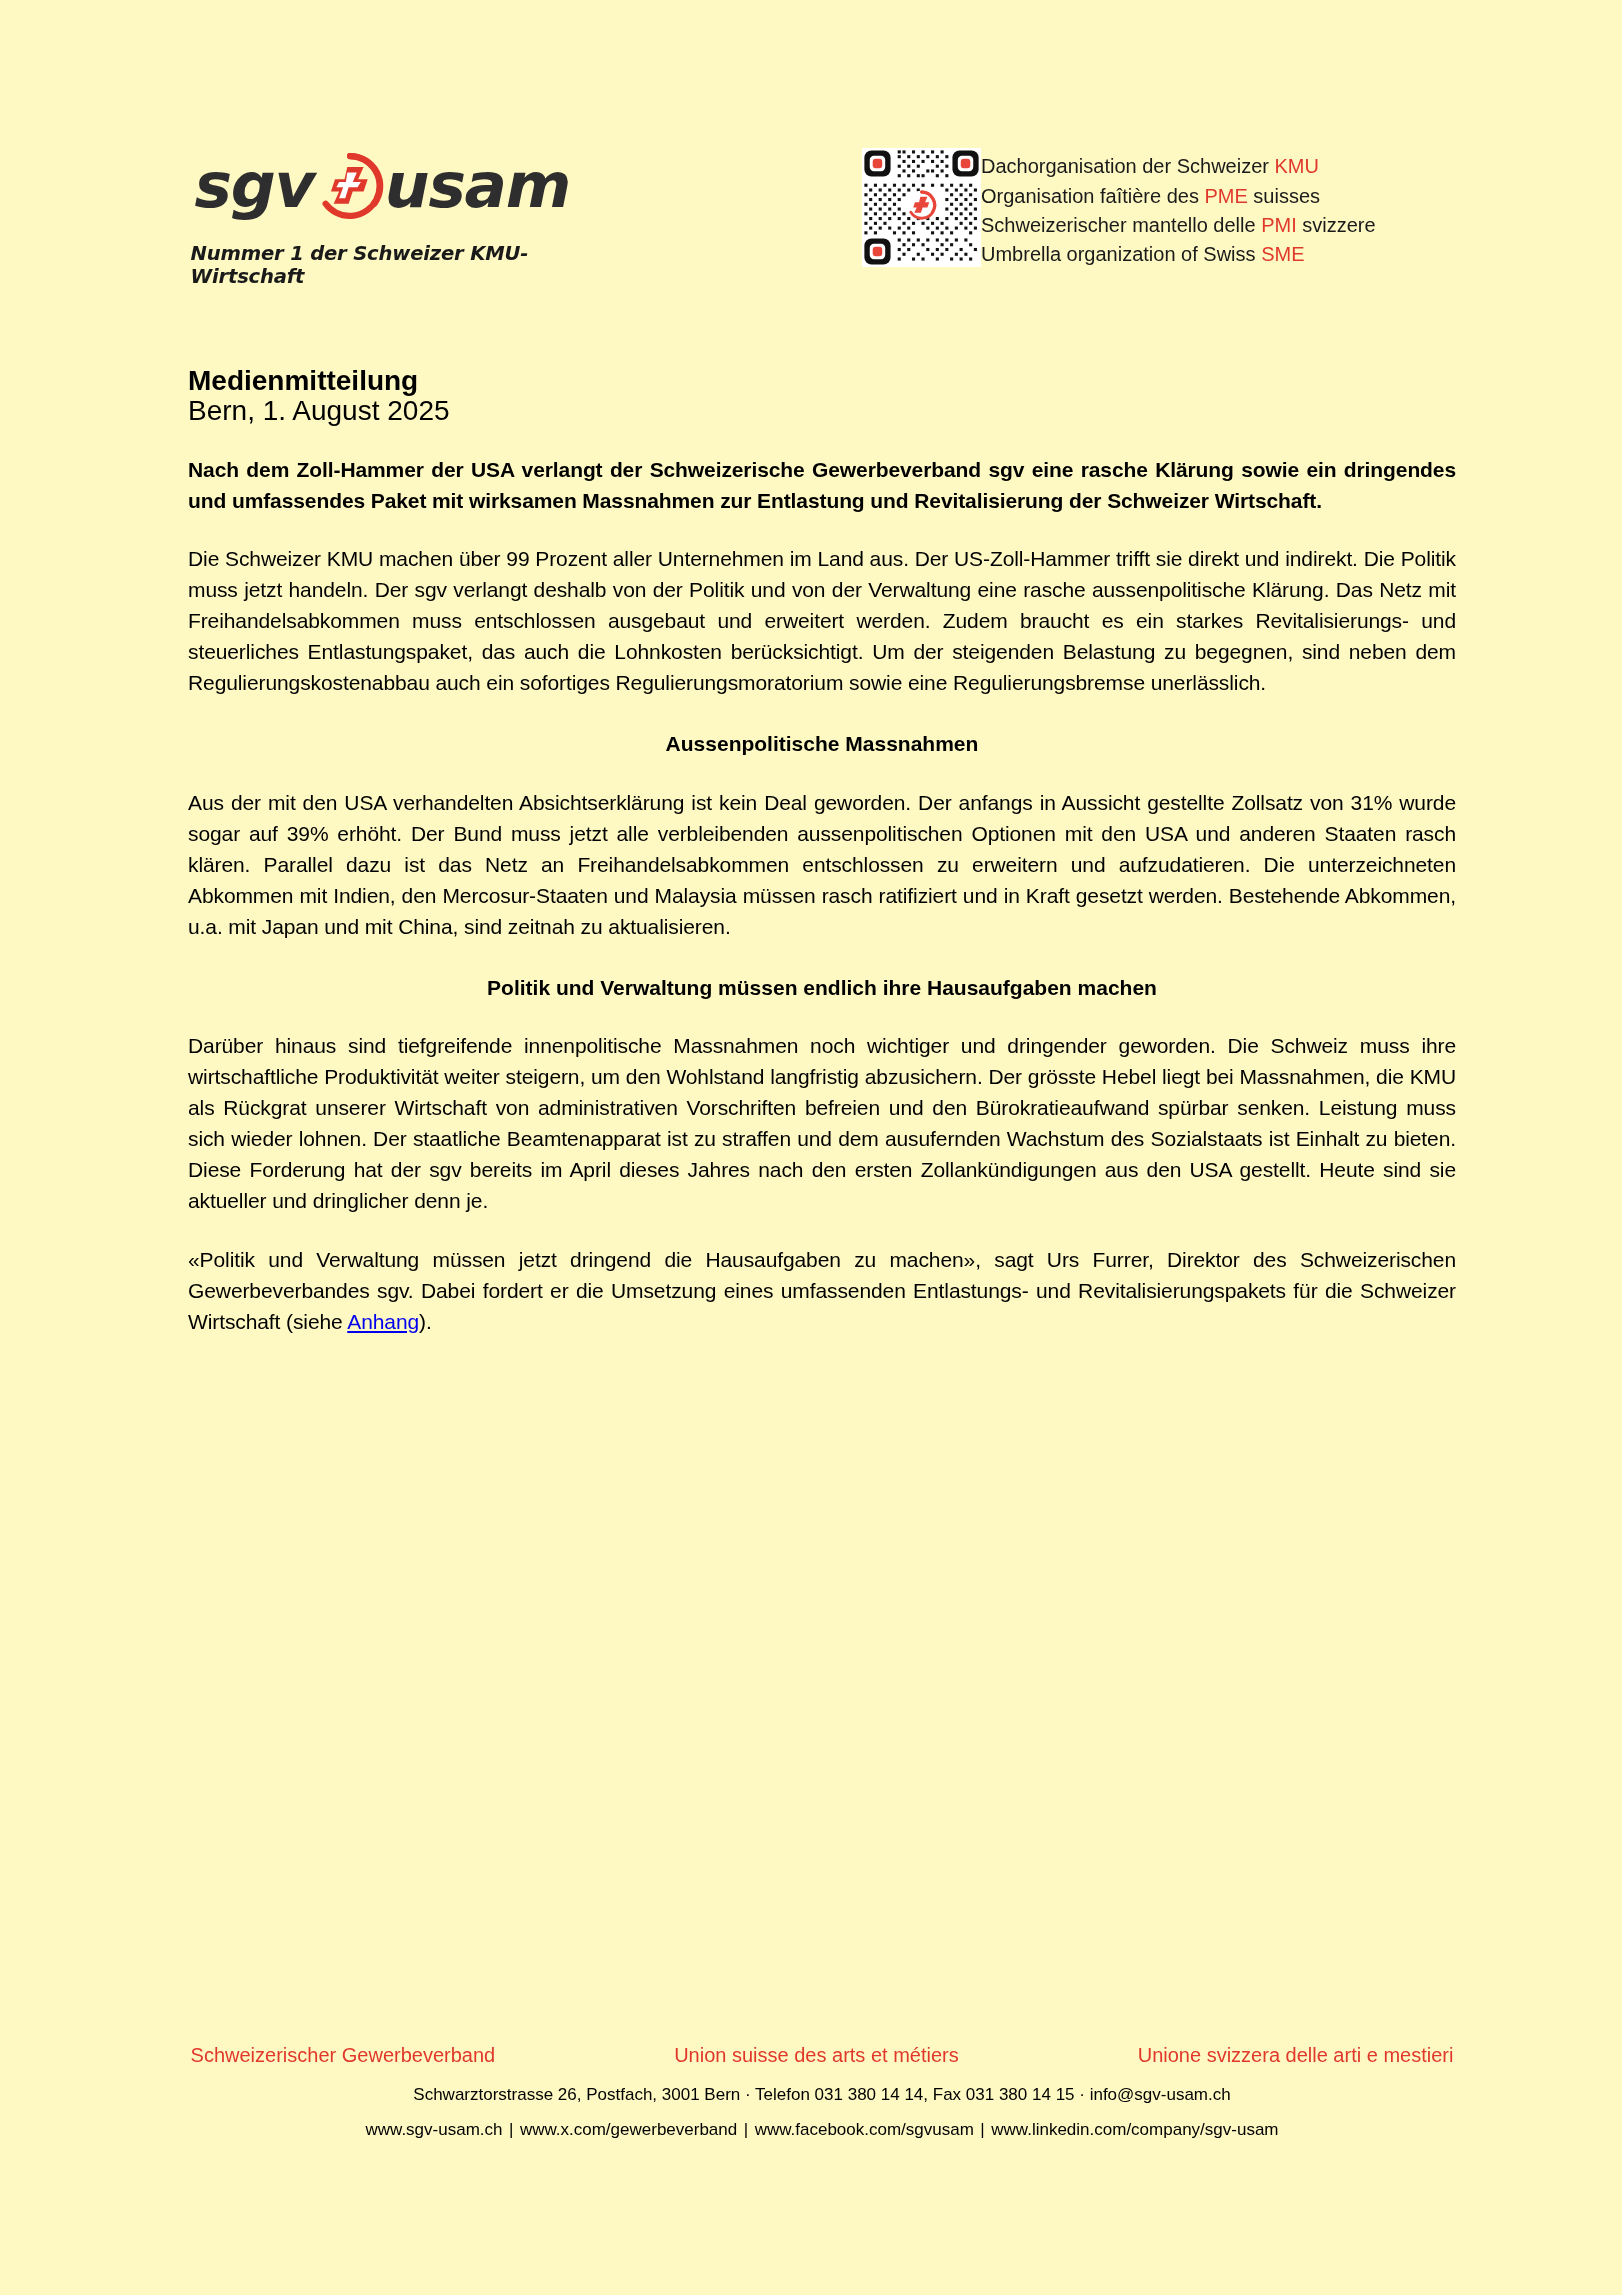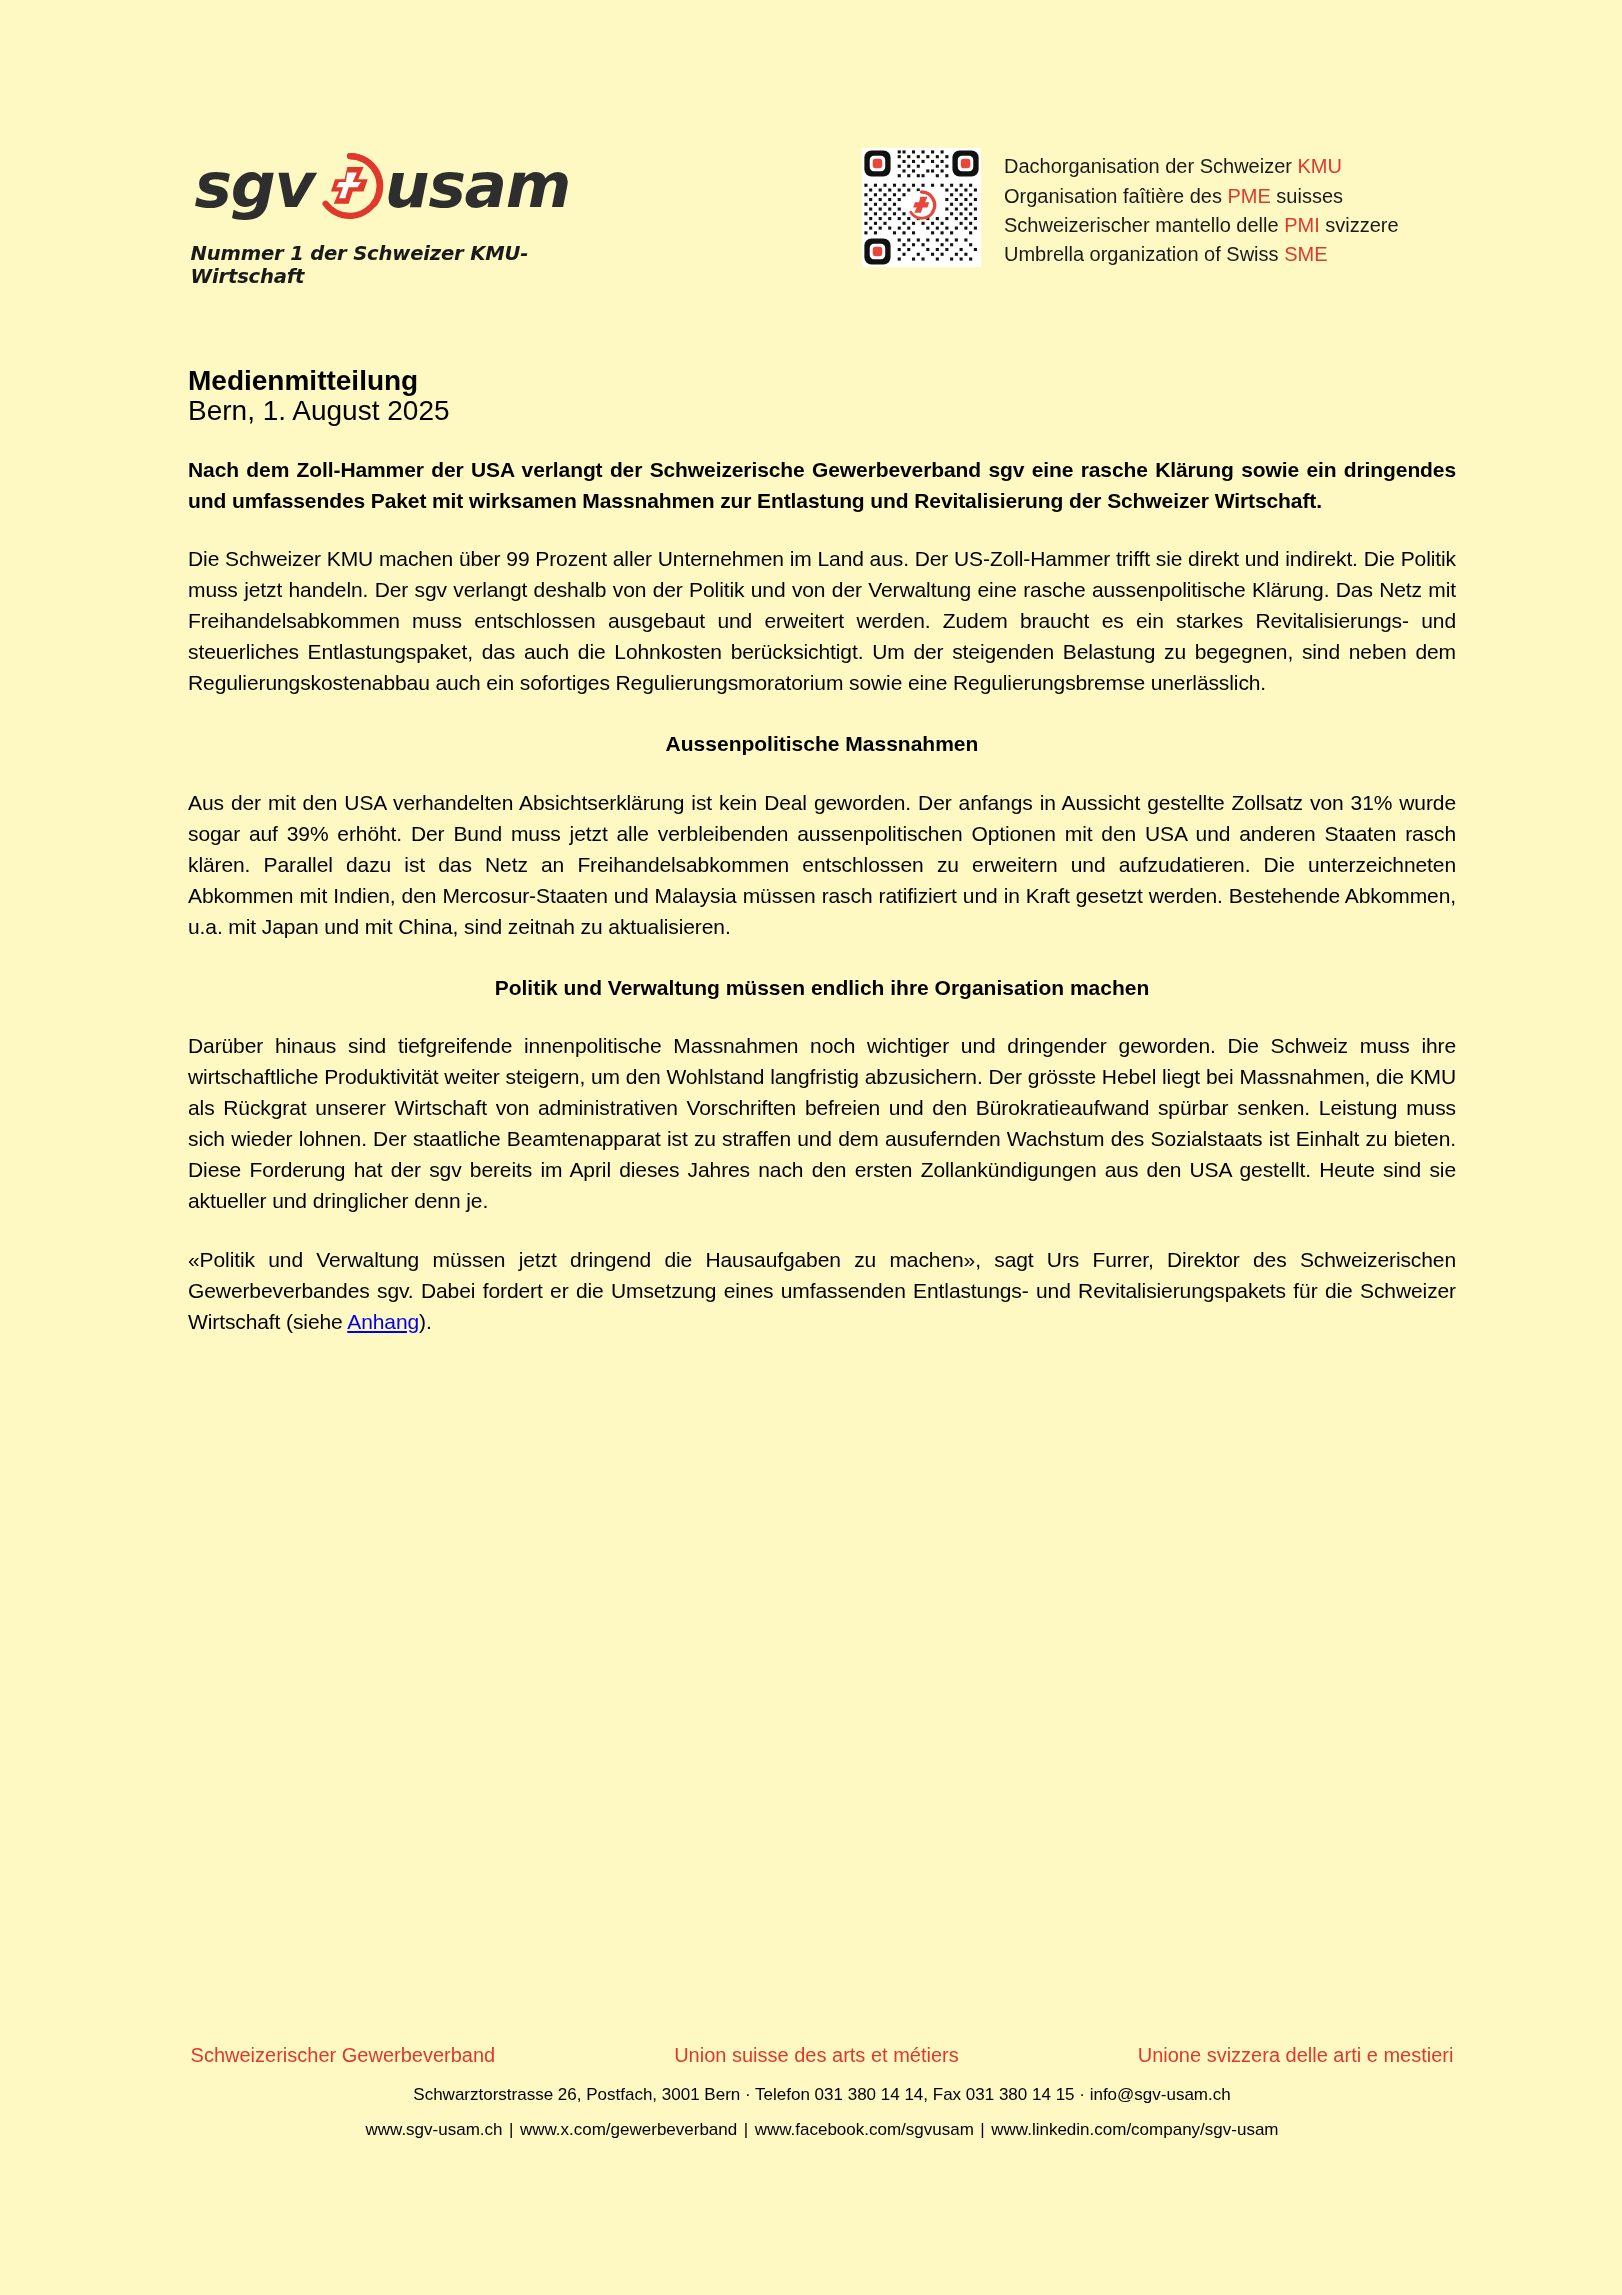--- a/index.html
+++ b/index.html
@@ -77,21 +77,20 @@
     align-items: flex-start;
   }
   .qr {
     width: 119px;
     height: 119px;
     flex: none;
     position: relative;
   }
   .qr svg { display: block; }
   .org-lines {
-    margin-left: 23px;
     padding-top: 3.9px;
   }
   .org-line {
     font-family: "Liberation Sans", sans-serif;
     font-size: 20px;
     line-height: 29.4px;
     color: #1a1a1a;
     white-space: nowrap;
   }
   .accent { color: #e0392c; }
@@ -426,21 +425,21 @@
 
 
     <div class="lead">Nach dem Zoll-Hammer der USA verlangt der Schweizerische Gewerbeverband sgv eine rasche Klärung sowie ein dringendes und umfassendes Paket mit wirksamen Massnahmen zur Entlastung und Revitalisierung der Schweizer Wirtschaft.</div>
 
     <p class="body-text">Die Schweizer KMU machen über 99 Prozent aller Unternehmen im Land aus. Der US-Zoll-Hammer trifft sie direkt und indirekt. Die Politik muss jetzt handeln. Der sgv verlangt deshalb von der Politik und von der Verwaltung eine rasche aussenpolitische Klärung. Das Netz mit Freihandelsabkommen muss entschlossen ausgebaut und erweitert werden. Zudem braucht es ein starkes Revitalisierungs- und steuerliches Entlastungspaket, das auch die Lohnkosten berücksichtigt. Um der steigenden Belastung zu begegnen, sind neben dem Regulierungskostenabbau auch ein sofortiges Regulierungsmoratorium sowie eine Regulierungsbremse unerlässlich.</p>
 
     <h2 class="section-head">Aussenpolitische Massnahmen</h2>
 
     <p class="body-text">Aus der mit den USA verhandelten Absichtserklärung ist kein Deal geworden. Der anfangs in Aussicht gestellte Zollsatz von 31% wurde sogar auf 39% erhöht. Der Bund muss jetzt alle verbleibenden aussenpolitischen Optionen mit den USA und anderen Staaten rasch klären. Parallel dazu ist das Netz an Freihandelsabkommen entschlossen zu erweitern und aufzudatieren. Die unterzeichneten Abkommen mit Indien, den Mercosur-Staaten und Malaysia müssen rasch ratifiziert und in Kraft gesetzt werden. Bestehende Abkommen, u.a. mit Japan und mit China, sind zeitnah zu aktualisieren.</p>
 
-    <h2 class="section-head">Politik und Verwaltung müssen endlich ihre Organisation machen</h2>
+    <h2 class="section-head">Politik und Verwaltung müssen endlich ihre Hausaufgaben machen</h2>
 
     <p class="body-text">Darüber hinaus sind tiefgreifende innenpolitische Massnahmen noch wichtiger und dringender geworden. Die Schweiz muss ihre wirtschaftliche Produktivität weiter steigern, um den Wohlstand langfristig abzusichern. Der grösste Hebel liegt bei Massnahmen, die KMU als Rückgrat unserer Wirtschaft von administrativen Vorschriften befreien und den Bürokratieaufwand spürbar senken. Leistung muss sich wieder lohnen. Der staatliche Beamtenapparat ist zu straffen und dem ausufernden Wachstum des Sozialstaats ist Einhalt zu bieten. Diese Forderung hat der sgv bereits im April dieses Jahres nach den ersten Zollankündigungen aus den USA gestellt. Heute sind sie aktueller und dringlicher denn je.</p>
 
     <p class="body-text"><span>«Politik und Verwaltung müssen jetzt dringend die Hausaufgaben zu machen», sagt Urs Furrer, Direktor des Schweizerischen Gewerbeverbandes sgv. Dabei fordert er die Umsetzung eines umfassenden Entlastungs- und Revitalisierungspakets für die Schweizer Wirtschaft (siehe </span><a class="ulink" href="#">Anhang</a><span>).</span></p>
 
   </div>
 
   <div class="footer">
     <div class="footer-orgs">
       <span>Schweizerischer Gewerbeverband</span>

